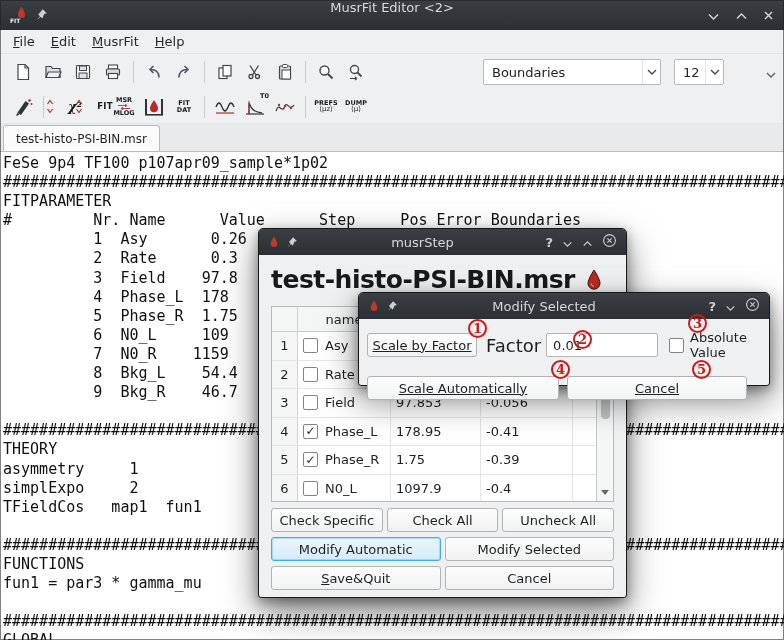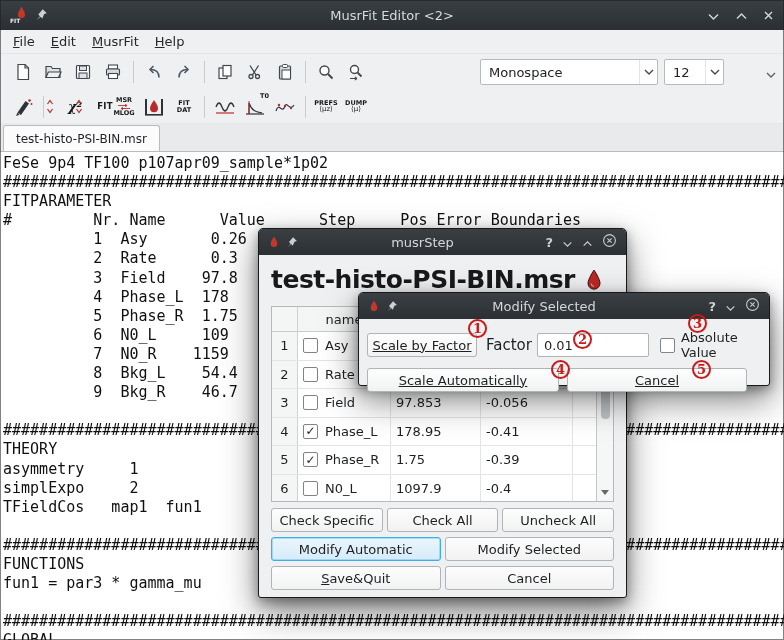--- a/index.html
+++ b/index.html
@@ -2,21 +2,21 @@
 <html><head>
 <meta charset="utf-8">
 <style>
   * { margin:0; padding:0; box-sizing:border-box; }
   html,body { width:784px; height:640px; }
   body { position:relative; overflow:hidden; background:#fff; font-family:"DejaVu Sans",sans-serif; }
   .winborder { position:absolute; inset:0; border:1px solid rgba(25,28,31,.55); pointer-events:none; z-index:60; }
 
   
   .titlebar { position:absolute; top:0; left:0; right:0; height:30px;
-    background:linear-gradient(#3a3f44,#2b2f33); display:flex; align-items:center; padding:0 10px; z-index:5; }
+    background:linear-gradient(#3a3f44,#2b2f33); display:flex; padding:0 10px; z-index:5; }
   .tb-title { position:absolute; left:0; right:0; text-align:center; color:#d8dadb; font-size:13px; pointer-events:none; }
   .tb-left { display:flex; align-items:center; gap:7px; z-index:2; }
   .winbtns { margin-left:auto; display:flex; gap:15px; align-items:center; z-index:2; }
   .appicon { position:relative; width:18px; height:18px; }
   .appicon .fitlbl { position:absolute; left:0; bottom:0; font-size:6px; font-weight:bold; color:#e8eaeb; }
   .appicon svg { position:absolute; top:0; right:0; }
 
   
   .menubar { position:absolute; top:30px; left:0; right:0; height:24px; background:#eff0f1;
     display:flex; align-items:center; padding:0 5px; font-size:13px; color:#26292b; border-bottom:1px solid #e4e5e6; }
@@ -28,21 +28,21 @@
     display:flex; align-items:center; padding:0 8px; }
   .toolbar2 { position:absolute; top:90px; left:0; right:0; height:34px; background:#eff0f1;
     display:flex; align-items:center; padding:0 8px; border-bottom:1px solid #e6e7e8; }
   .tbtn { width:30px; height:30px; display:flex; align-items:center; justify-content:center; border-radius:3px; flex:none; }
   .tsep { width:1px; height:22px; background:#c9cbcd; margin:0 5px; flex:none; }
   .combo { height:26px; background:#fff; border:1px solid #b6babd; border-radius:2px;
     display:flex; align-items:center; font-size:13px; color:#202325; flex:none; }
   .combo .val { padding:0 8px; flex:1; white-space:nowrap; overflow:hidden; }
   .combo .arrow { width:18px; align-self:stretch; display:flex; align-items:center; justify-content:center; border-left:1px solid #e1e3e4; }
   .font-combo { width:178px; margin-left:auto; }
-  .size-combo { width:60px; margin-left:6px; margin-right:42px; }
+  .size-combo { width:50px; margin-left:13px; margin-right:42px; }
   .tb-overflow { margin-right:0; }
 
   .mtile { width:30px; height:30px; display:flex; flex-direction:column; align-items:center; justify-content:center;
     line-height:1; flex:none; position:relative; }
   .mrow { display:flex; align-items:center; gap:14px; }
   .t-chisq { font:bold italic 13px "DejaVu Serif",serif; color:#17191a; }
   .t-fit { font-weight:bold; font-size:8.5px; letter-spacing:.3px; color:#17191a; }
   .t6 { font-weight:bold; font-size:6.5px; color:#17191a; }
   .t7 { font-size:7px; color:#17191a; }
   .t0lbl { position:absolute; top:1px; right:1px; font-size:6.5px; font-weight:bold; color:#17191a; }
@@ -98,24 +98,24 @@
   .btnrow.tight { margin-top:5px; }
   .btn { flex:1; height:24px; border:1px solid #b0b4b7; border-radius:3px;
     background:linear-gradient(#fdfdfd,#f1f2f2); font-size:13px; color:#1d2022;
     display:flex; align-items:center; justify-content:center; white-space:nowrap; }
   .btn .lbl { display:inline-block; }
   .btn.focus { border-color:#3daee9; background:linear-gradient(#eaf5fc,#d6ebf8); box-shadow:inset 0 0 0 1px rgba(61,174,233,.35); }
   .uf::first-letter { text-decoration:underline; }
   .ul { text-decoration:underline; }
 
   #modify { left:358px; top:292px; width:412px; height:94px; z-index:20; }
-  .md-row1 { display:flex; align-items:center; margin:11px 8px 8px; }
+  .md-row1 { display:flex; align-items:center; margin:11px 8px 16px; }
   .md-row2 { display:flex; align-items:center; margin:7px 8px 0; }
   .sbf { width:110px; flex:none; }
-  .flabel { margin-left:9px; font-size:15px; color:#1d2022; }
+  .flabel { margin-left:9px; font-size:18px; color:#1d2022; }
   .finput { margin-left:5px; width:112px; height:24px; border:1px solid #b0b4b7; border-radius:2px;
     background:#fff; font:13px "DejaVu Sans",sans-serif; padding:0 6px; color:#1d2022; }
   .acb { margin-left:11px; }
   .alabel { margin-left:6px; font-size:13px; color:#1d2022; }
   .sauto { width:192px; flex:none; }
   .mcancel { width:180px; flex:none; margin-left:8px; }
 
   .ann { position:absolute; width:19px; height:19px; border:2px solid #cb1a1a; border-radius:50%;
     color:#cb1a1a; font:bold 13px "DejaVu Serif",serif; display:flex; align-items:center; justify-content:center; z-index:30; }
   #ann1 { left:468px; top:319px; } #ann2 { left:573px; top:330px; } #ann3 { left:688px; top:314px; }
@@ -228,21 +228,21 @@
       </svg>
     </span>
   <span class="tbtn">
       <svg width="18" height="18" viewBox="0 0 18 18">
         <circle cx="7.5" cy="6.5" r="4" fill="#fff" stroke="#41474c" stroke-width="1.4"></circle>
         <path d="M10.5 9.5l4 4" stroke="#41474c" stroke-width="1.8"></path>
         <path d="M3 15.5h7M10 15.5l-2.2-1.6M10 15.5l-2.2 1.6" fill="none" stroke="#41474c" stroke-width="1.1"></path>
       </svg>
     </span>
   <div class="combo font-combo">
-    <span class="val">Monospace</span>
+    <span class="val">Boundaries</span>
     <span class="arrow">
         <svg width="10" height="6" viewBox="0 0 10 6">
           <path d="M1 1l4 4 4-4" fill="none" stroke="#45494c" stroke-width="1.4"></path>
         </svg>
       </span>
   </div>
   <div class="combo size-combo">
     <span class="val">12</span>
     <span class="arrow">
         <svg width="10" height="6" viewBox="0 0 10 6">

